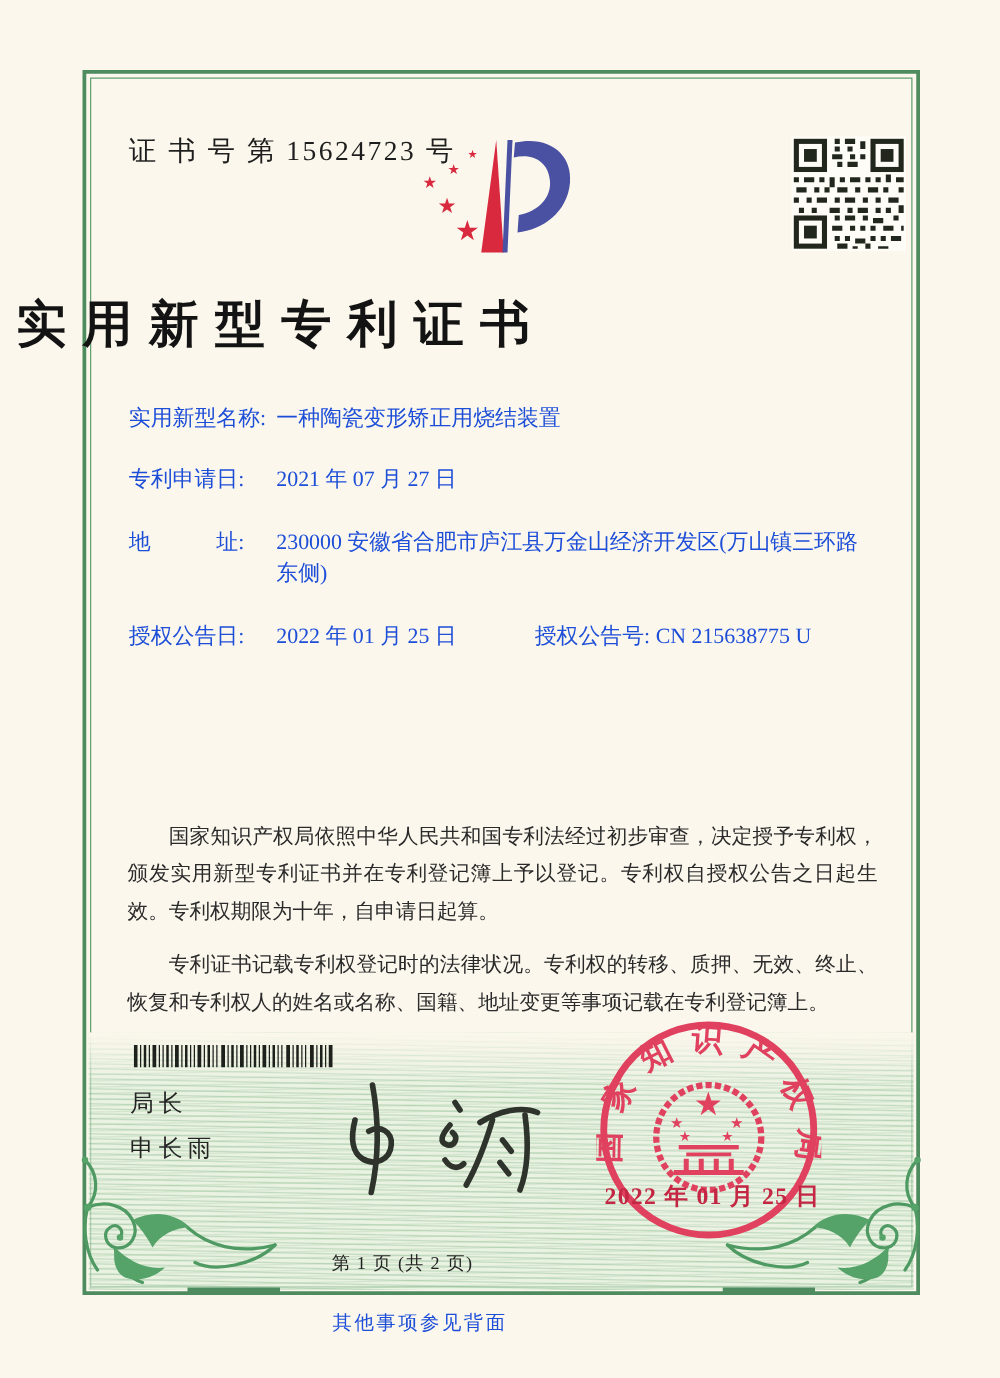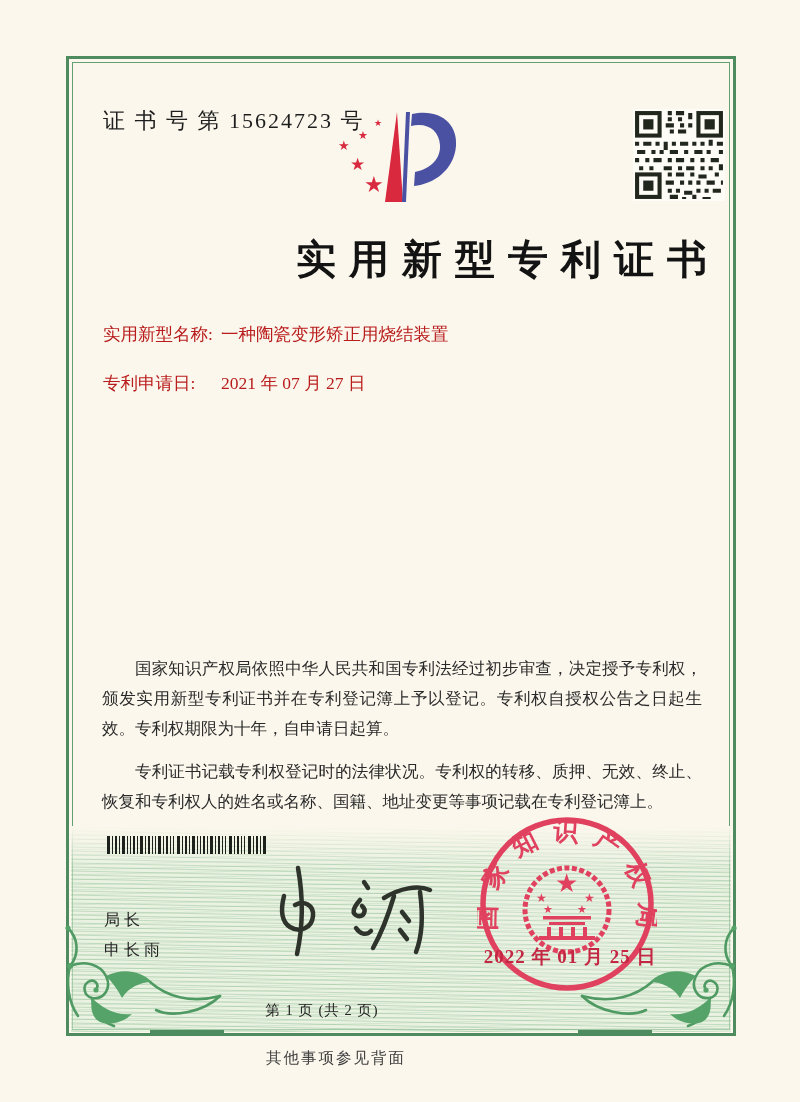--- a/index.html
+++ b/index.html
@@ -30,53 +30,53 @@
     position:absolute;left:0;top:0;width:100%;height:42px;
     background:linear-gradient(180deg,#fbf7ec 0%,rgba(251,247,236,0) 100%);
   }
   .cert-no{
     position:absolute;left:103px;top:106px;
     font-size:22px;letter-spacing:2px;color:#1e1e1e;z-index:2;
   }
   .logo{position:absolute;left:330px;top:108px;width:140px;height:108px;z-index:2;}
   .qr{position:absolute;left:633px;top:109px;width:92px;height:92px;z-index:2;}
   .title{
-    position:absolute;left:0;top:232px;width:720px;text-align:right;
+    position:absolute;left:0;top:232px;width:720px;text-align:left;
     font-size:40px;font-weight:700;color:#131313;
     letter-spacing:13px;text-indent:13px;z-index:2;
   }
   .fields{position:absolute;left:103px;top:322px;width:620px;z-index:2;}
-  .row{position:relative;margin-bottom:24px;font-size:17.5px;line-height:1.45;color:#b91c1c;}
+  .row{position:relative;margin-bottom:24px;font-size:17.5px;line-height:1.45;color:#1d4ed8;}
   .lbl{display:inline-block;min-width:112px;vertical-align:top;}
   .val{display:inline-block;max-width:480px;vertical-align:top;margin-left:6px;}
   .grant-row .pair2{margin-left:58px;}
   .paras{
     position:absolute;left:90px;top:642px;width:624px;z-index:2;
     font-size:16.5px;line-height:1.83;color:#2a2a2a;text-align:justify;
   }
   .paras p{margin:12px;text-indent:2em;}
   .barcode{position:absolute;left:107px;top:836px;width:162px;height:18px;z-index:2;}
   .officer{
-    position:absolute;left:104px;top:905px;z-index:2;
+    position:absolute;left:104px;top:866px;z-index:2;
     font-family:"Liberation Sans","DejaVu Sans",sans-serif;
-    font-size:16px;color:#242424;letter-spacing:4px;line-height:1.9;
+    font-size:19px;color:#242424;letter-spacing:4px;line-height:1.9;
   }
   .signature{position:absolute;left:232px;top:856px;width:205px;height:108px;z-index:2;}
   .seal{position:absolute;left:477px;top:814px;width:180px;height:180px;z-index:3;}
   .seal-date{
     position:absolute;left:470px;top:944px;width:200px;text-align:center;z-index:4;
     font-size:19px;font-weight:700;color:#c42743;letter-spacing:1px;
   }
   .page-no{
     position:absolute;left:0;top:1001px;width:644px;text-align:center;
     font-size:14.5px;color:#222;z-index:2;letter-spacing:1px;
   }
   .back-note{
     position:absolute;left:0;top:1048px;width:672px;text-align:center;
-    font-size:15.5px;color:#404040;z-index:2;letter-spacing:2px;
+    font-size:15.5px;color:#1d4ed8;z-index:2;letter-spacing:2px;
   }
   .flourish{position:absolute;width:170px;height:115px;z-index:3;}
   .flourish.left{left:54px;top:924px;}
   .flourish.right{left:578px;top:924px;transform:scaleX(-1);}
 </style>
 </head>
 <body>
 
 <div class="frame">
   <div class="frame-inner"></div>
@@ -126,20 +126,30 @@
 </div>
 
 <div class="title">实用新型专利证书</div>
 
 <div class="fields">
   <div class="row">
     <span class="lbl">实用新型名称:</span><span class="val">一种陶瓷变形矫正用烧结装置</span>
   </div>
   <div class="row">
     <span class="lbl">专利申请日:</span><span class="val">2021 年 07 月 27 日</span>
+  </div>
+  <div class="row">
+    <span class="lbl">地　　　址:</span><span class="val" style="max-width:470px">230000 安徽省合肥市庐江县万金山经济开发区(万山镇三环路东侧)</span>
+  </div>
+  <div class="row grant-row">
+    <span class="lbl">授权公告日:</span><span class="val">2022 年 01 月 25 日</span>
+    <span class="pair2">
+      <span>授权公告号:</span>
+      <span>CN 215638775 U</span>
+    </span>
   </div>
 </div>
 
 <div class="paras">
   <p>国家知识产权局依照中华人民共和国专利法经过初步审查，决定授予专利权，颁发实用新型专利证书并在专利登记簿上予以登记。专利权自授权公告之日起生效。专利权期限为十年，自申请日起算。</p>
   <p>专利证书记载专利权登记时的法律状况。专利权的转移、质押、无效、终止、恢复和专利权人的姓名或名称、国籍、地址变更等事项记载在专利登记簿上。</p>
 </div>
 
 <div class="barcode">
   <svg viewBox="0 0 162 18" width="162" height="18" aria-hidden="true">

